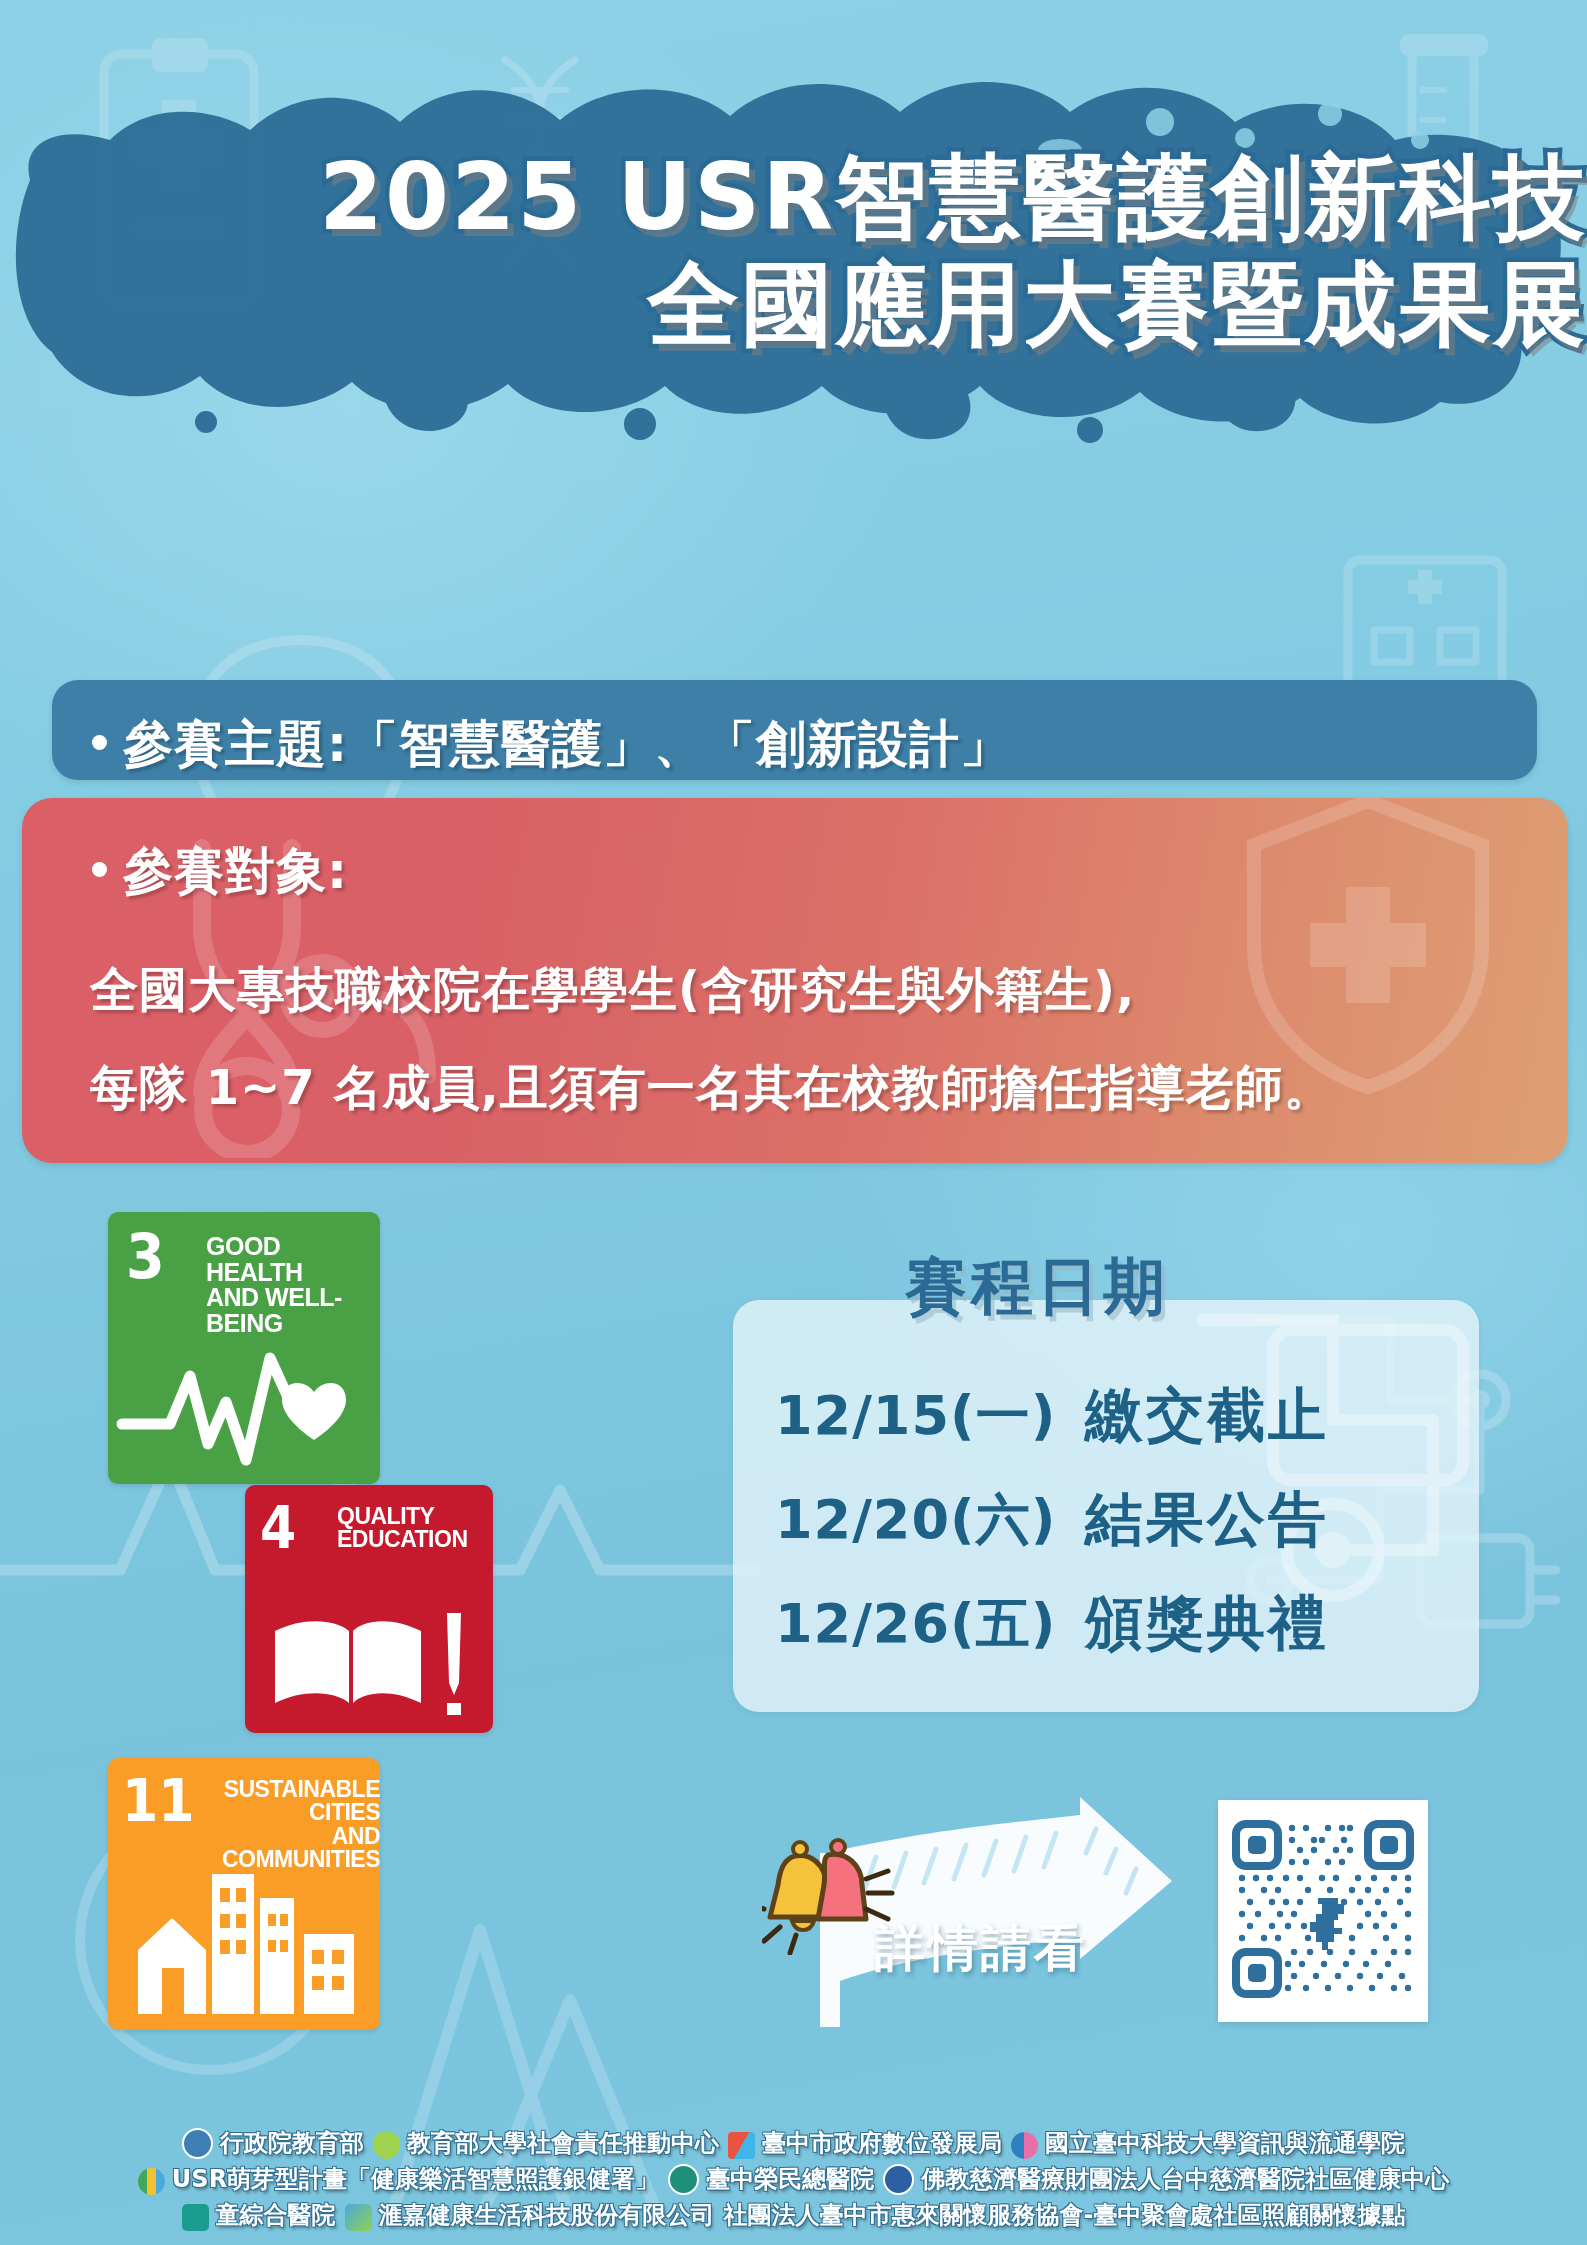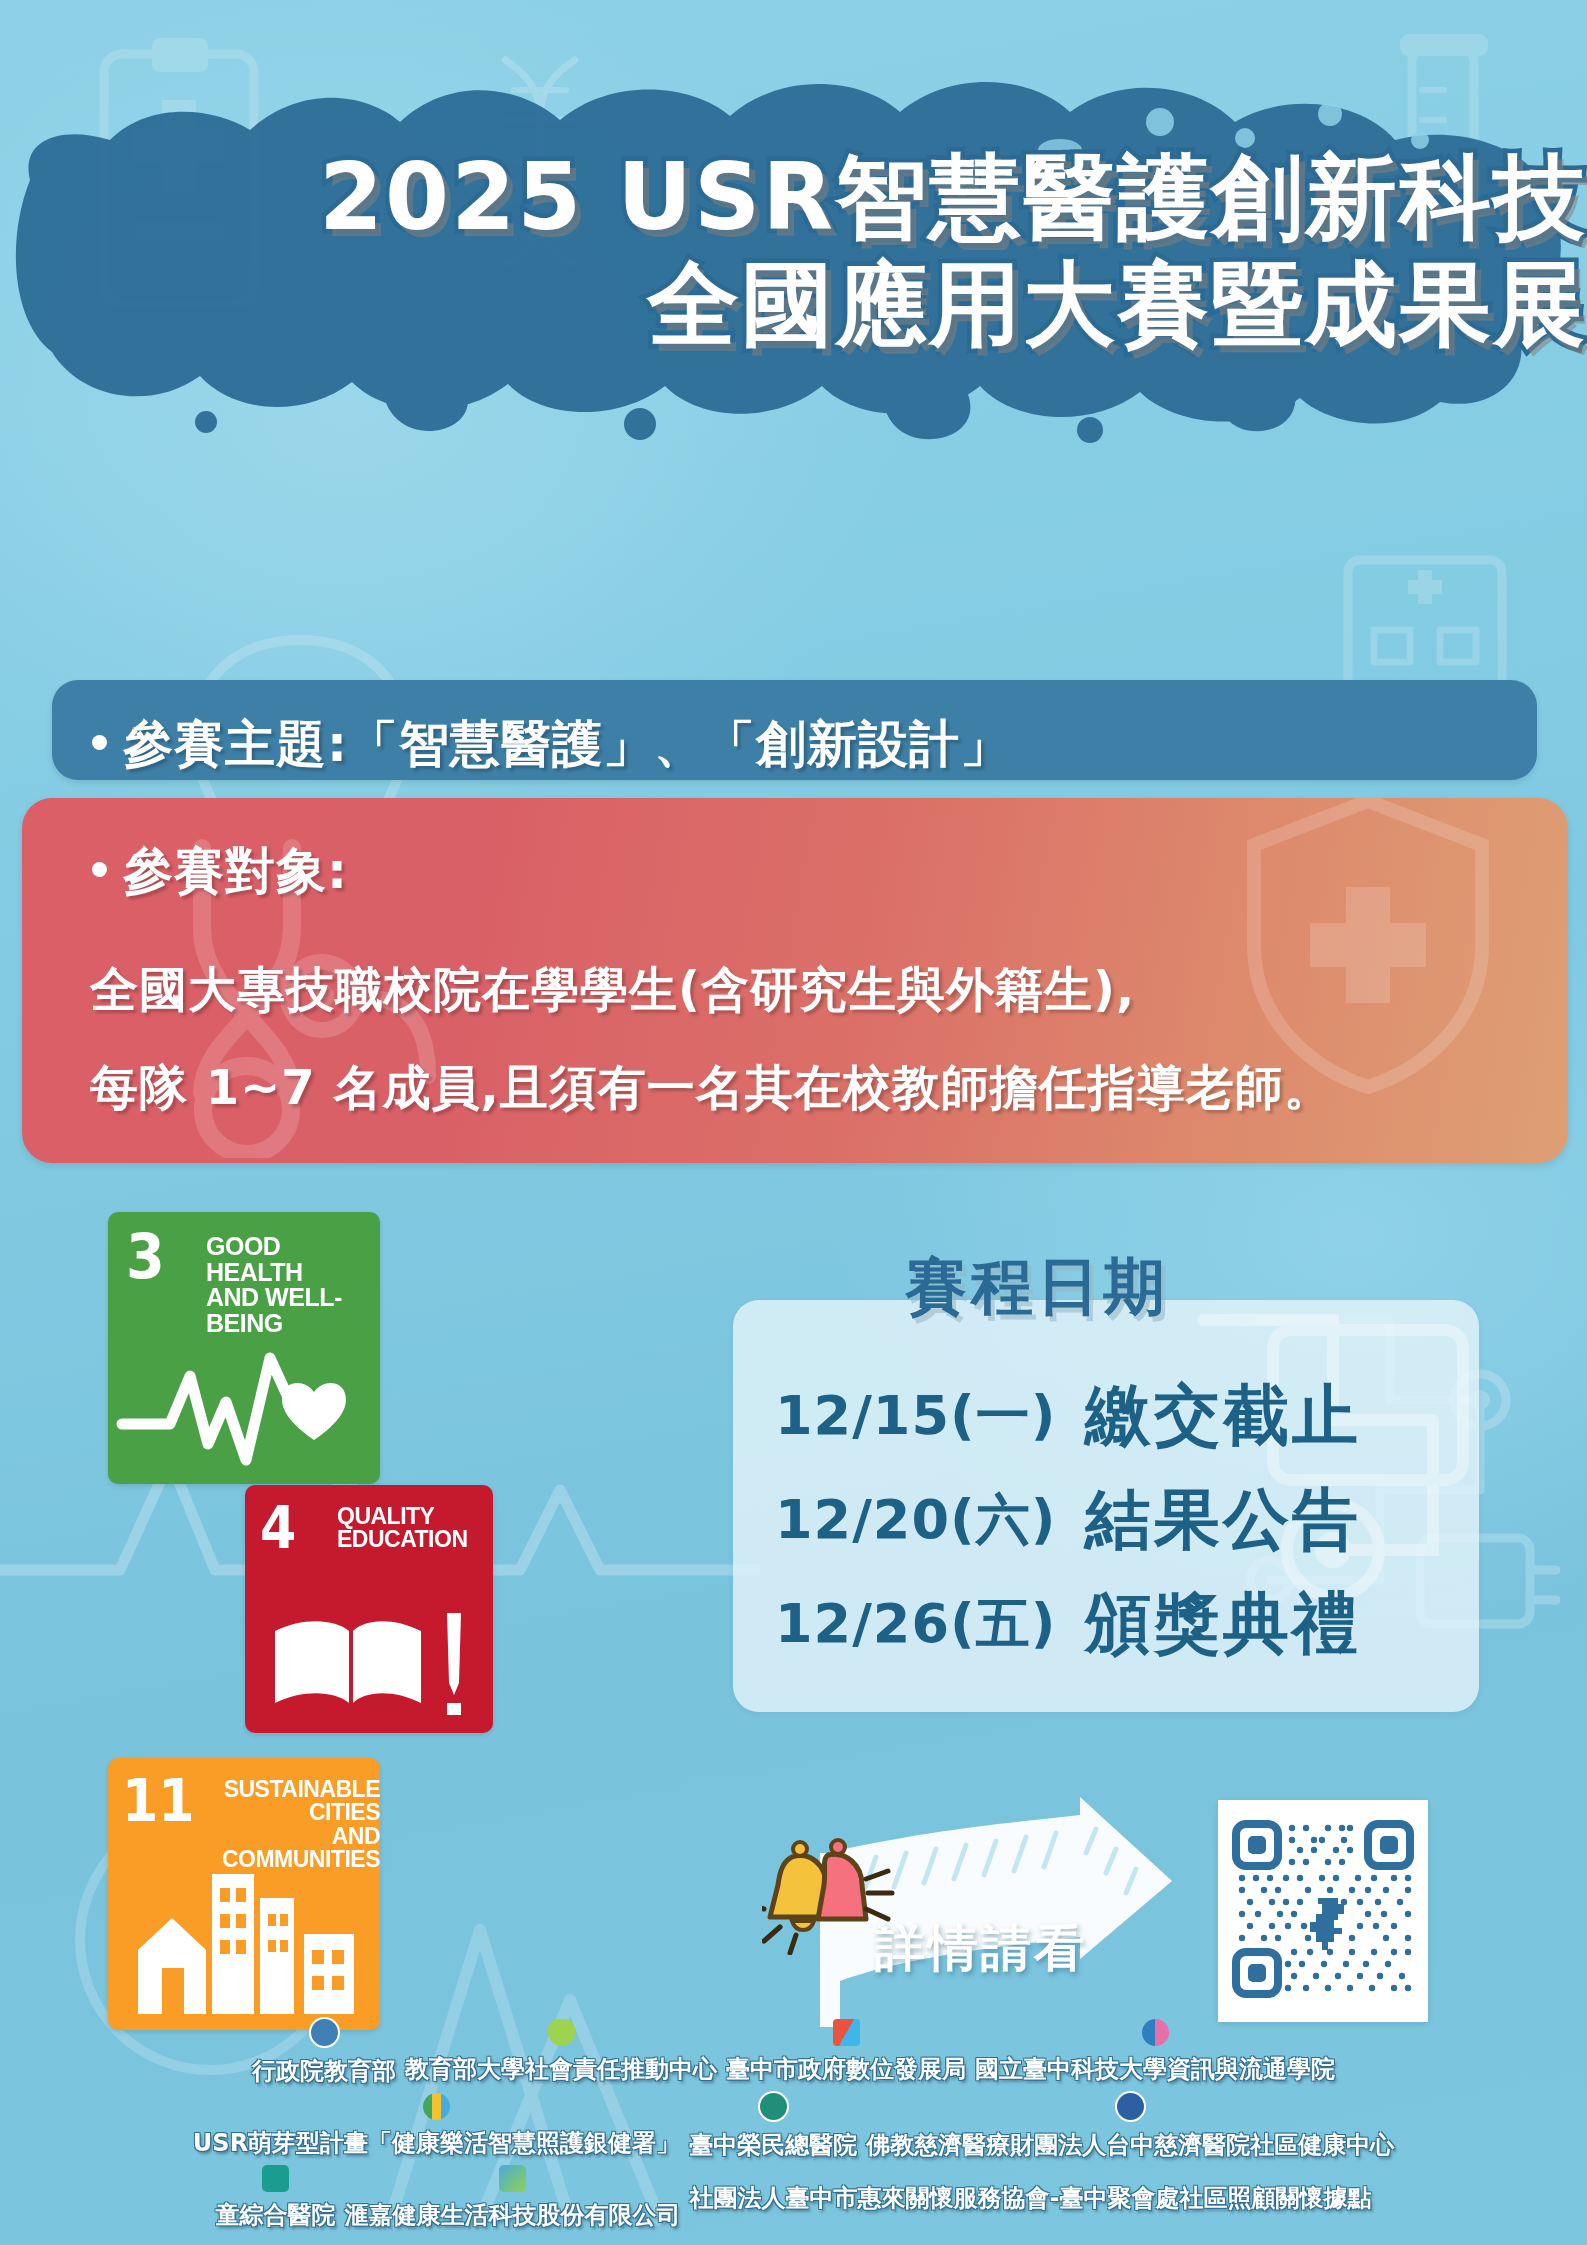--- a/index.html
+++ b/index.html
@@ -116,21 +116,21 @@
     box-shadow:0 2px 6px rgba(0,0,0,.06);
   }
   .sched-rows{position:absolute;left:733px;top:1325px;width:746px;height:390px;z-index:7;
     display:flex;flex-direction:column;justify-content:center;}
   .sched-row{display:flex;align-items:center;height:104px;padding-left:42px;}
   .sched-date{
     color:#1d6187;font-weight:bold;font-size:54px;width:310px;letter-spacing:1px;
     font-family:"DejaVu Sans","Liberation Sans",sans-serif;
   }
   .sched-ev{
-    color:#1d6187;font-weight:bold;font-size:66px;letter-spacing:3px;
+    color:#1d6187;font-weight:bold;font-size:58px;letter-spacing:3px;
     font-family:Liberation Mono, monospace;
   }
 
   
   .cta{position:absolute;left:780px;top:1795px;width:450px;height:290px;z-index:7;}
   .cta-text{
     position:absolute;left:95px;top:120px;color:#fff;font-weight:bold;font-size:50px;
     letter-spacing:3px;font-family:"DejaVu Sans","Liberation Sans",sans-serif;
     text-shadow:2px 3px 5px rgba(40,90,115,.45);
   }
@@ -138,21 +138,21 @@
     position:absolute;left:1218px;top:1800px;width:210px;height:222px;z-index:7;
     background:#ffffff;border-radius:4px;box-shadow:0 2px 6px rgba(0,0,0,.12);
   }
 
   
   .footer{position:absolute;left:0;bottom:10px;width:1587px;z-index:8;}
   .frow{
     display:flex;align-items:center;justify-content:center;gap:9px;
     margin:4px 0;flex-wrap:nowrap;
   }
-  .fitem{display:flex;align-items:center;gap:7px;white-space:nowrap;flex-direction:column;}
+  .fitem{display:flex;align-items:flex-end;gap:7px;white-space:nowrap;}
   .fname{
     color:#ffffff;font-weight:bold;font-size:24px;letter-spacing:0px;
     font-family:"DejaVu Sans","Liberation Sans",sans-serif;
     text-shadow:1px 1px 0 #2f6f93,-1px 1px 0 #2f6f93,1px -1px 0 #2f6f93,-1px -1px 0 #2f6f93,2px 3px 3px rgba(0,0,0,.35);
   }
   .flogo{width:27px;height:27px;border-radius:50%;flex:0 0 auto;}
 </style>
 </head>
 <body>
 

